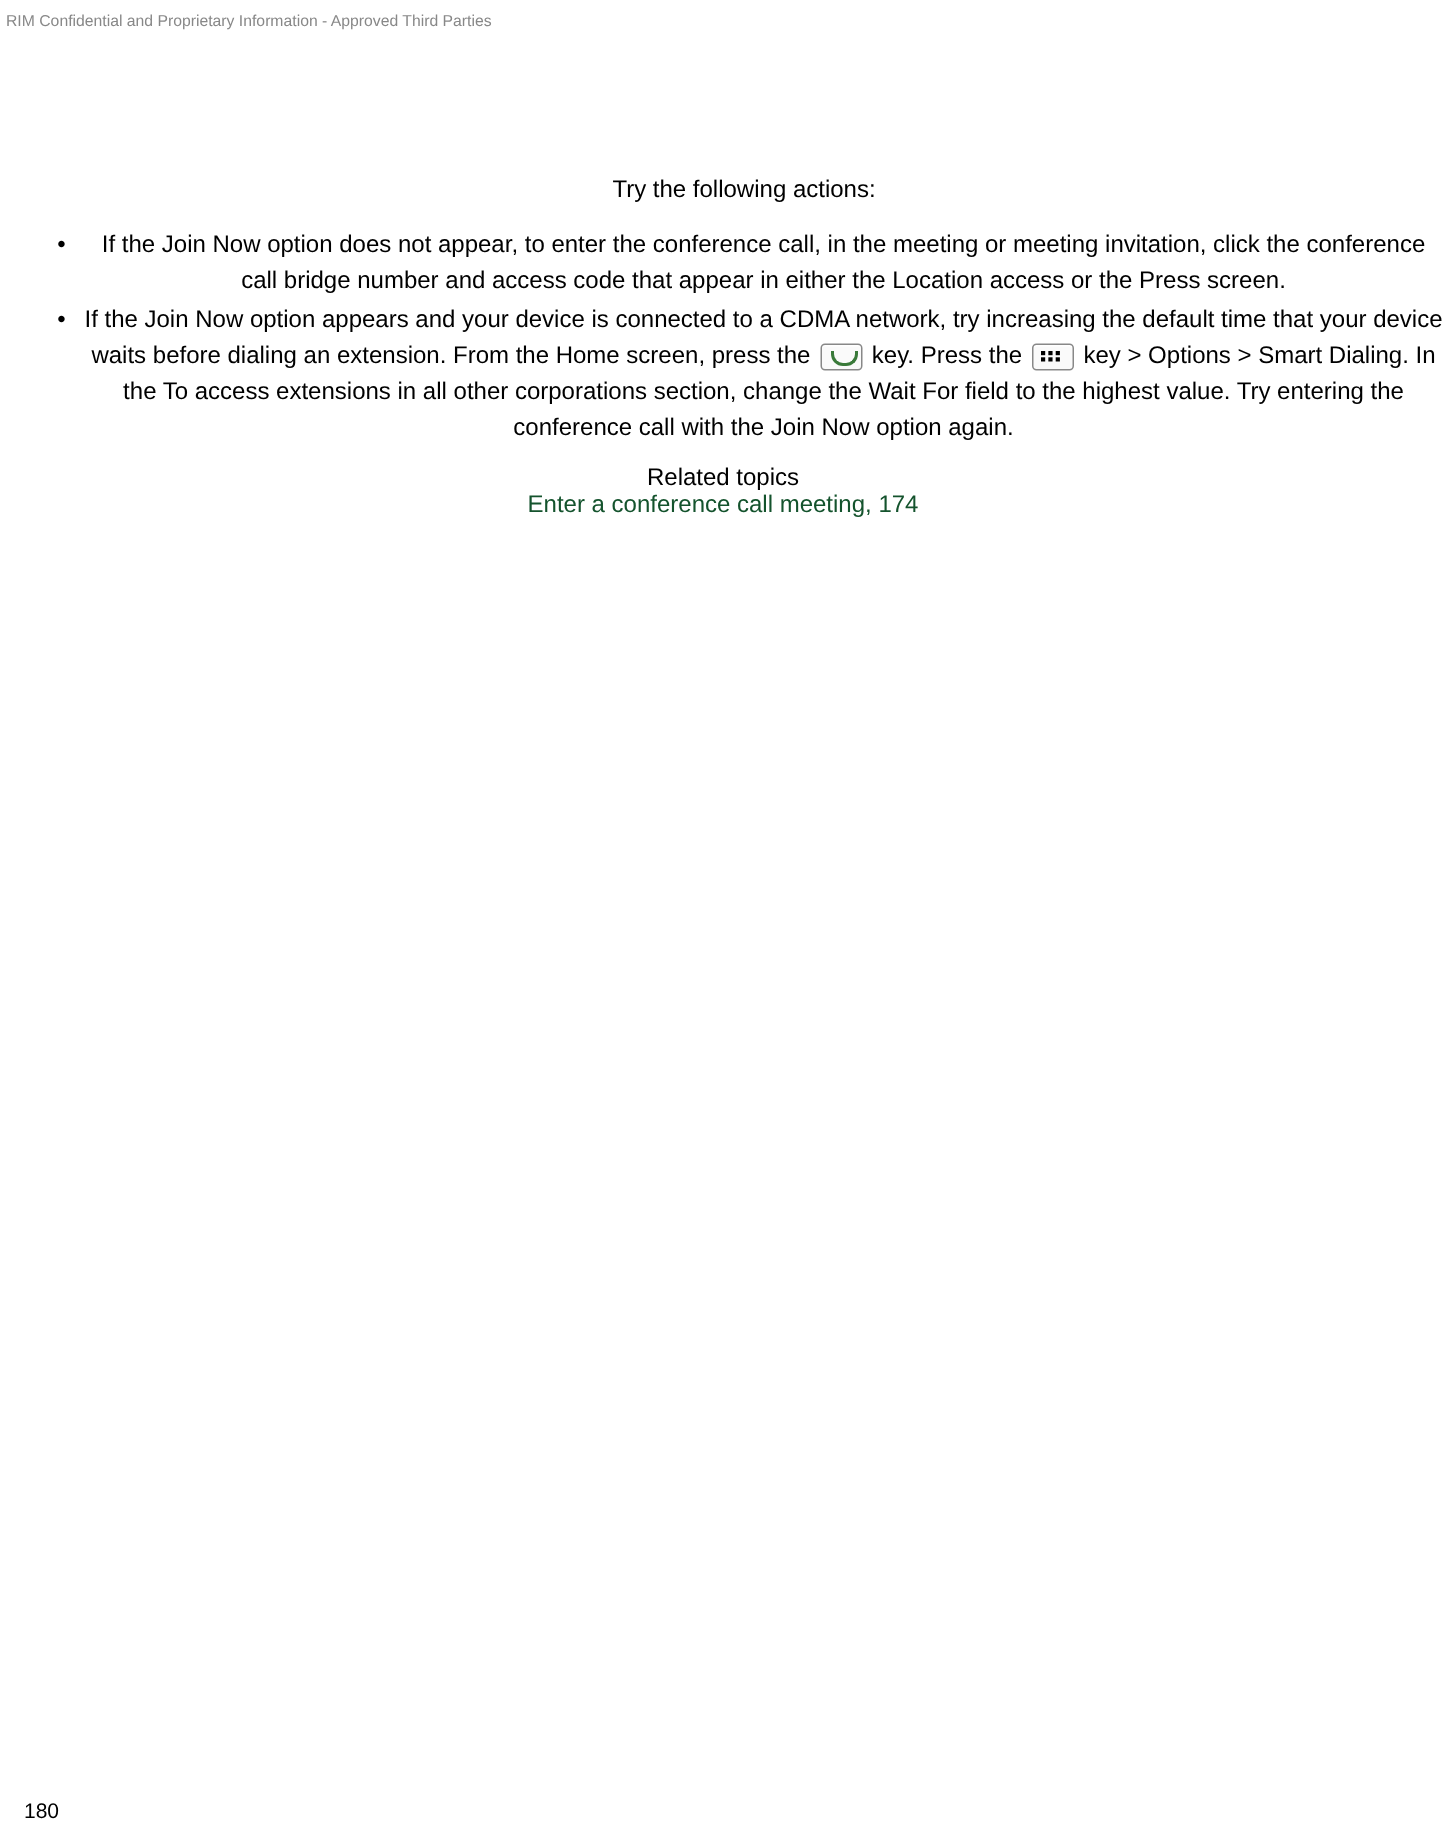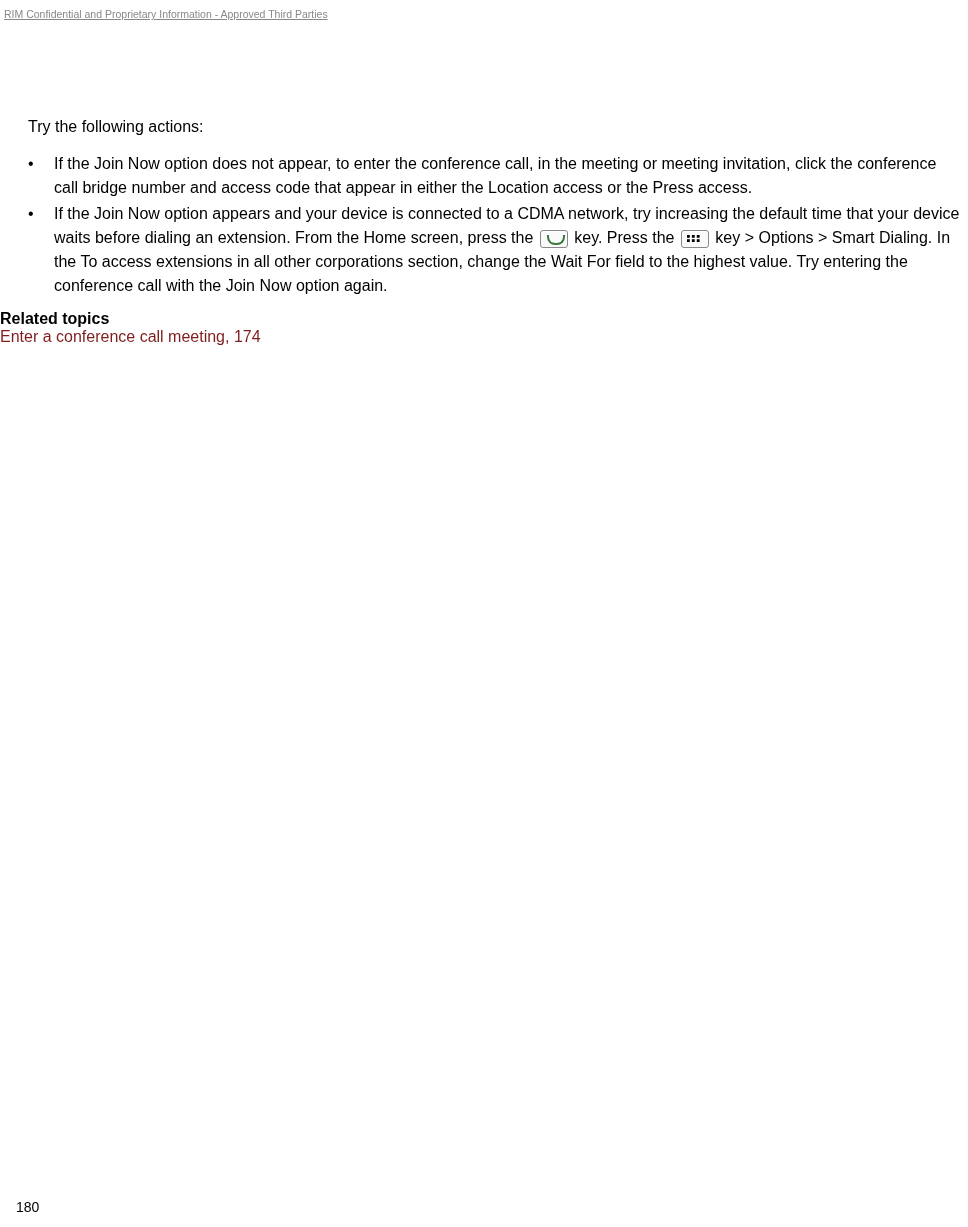--- a/index.html
+++ b/index.html
@@ -13,24 +13,24 @@
       color: #000;
       width: 968px;
       height: 1227px;
       position: relative;
       background: #fff;
     }
     .header-text {
       font-size: 10.5px;
       color: #888;
       padding: 8px 0 0 4px;
-      text-decoration: underline;
     }
     .content {
       padding: 98px 4px 0 28px;
+      text-align: center;
     }
     .intro {
       margin-bottom: 16px;
       margin-left: 0;
     }
     .bullet-list {
       list-style: none;
       padding-left: 0;
     }
     .bullet-item {
@@ -82,24 +82,24 @@
       background: #000;
       box-shadow: 7px 0 0 #000, 14px 0 0 #000, 0 6px 0 #000, 7px 6px 0 #000, 14px 6px 0 #000;
       transform: scale(0.7);
       transform-origin: top left;
     }
     .related-topics {
       margin-top: 12px;
       margin-left: -28px;
     }
     .related-heading {
-      font-weight: bold;
+      font-weight: normal;
     }
     .related-link {
-      color: #7f1d1d;
+      color: #14532d;
       text-decoration: none;
       cursor: pointer;
     }
     .page-number {
       position: absolute;
       bottom: 12px;
       left: 16px;
       font-size: 14px;
     }
   </style>
@@ -107,21 +107,21 @@
 <body>
 
 <div class="header-text">RIM Confidential and Proprietary Information - Approved Third Parties</div>
 
 <div class="content">
   <p class="intro">Try the following actions:</p>
 
   <ul class="bullet-list">
     <li class="bullet-item">
       <span class="bullet-marker">•</span>
-      <span class="bullet-text"><span>If the Join Now option does not appear, to enter the conference call, in the meeting or meeting invitation, click the conference call bridge number and access code that appear in either the </span><span class="bold">Location</span><span> access or the </span><span class="bold">Press</span><span> access.</span></span>
+      <span class="bullet-text"><span>If the Join Now option does not appear, to enter the conference call, in the meeting or meeting invitation, click the conference call bridge number and access code that appear in either the </span><span class="bold">Location</span><span> access or the </span><span class="bold">Press</span><span> screen.</span></span>
     </li>
     <li class="bullet-item">
       <span class="bullet-marker">•</span>
       <span class="bullet-text"><span>If the Join Now option appears and your device is connected to a CDMA network, try increasing the default time that your device waits before dialing an extension. From the Home screen, press the </span><span class="key-icon send-key"></span><span> key. Press the </span><span class="key-icon menu-key"></span><span> key &gt; </span><span class="bold">Options</span><span> &gt; </span><span class="bold">Smart Dialing</span><span>. In the </span><span class="bold">To access extensions in all other corporations</span><span> section, change the </span><span class="bold">Wait For</span><span> field to the highest value. Try entering the conference call with the Join Now option again.</span></span>
     </li>
   </ul>
 
   <div class="related-topics">
     <div class="related-heading">Related topics</div>
     <a class="related-link">Enter a conference call meeting, 174</a>

